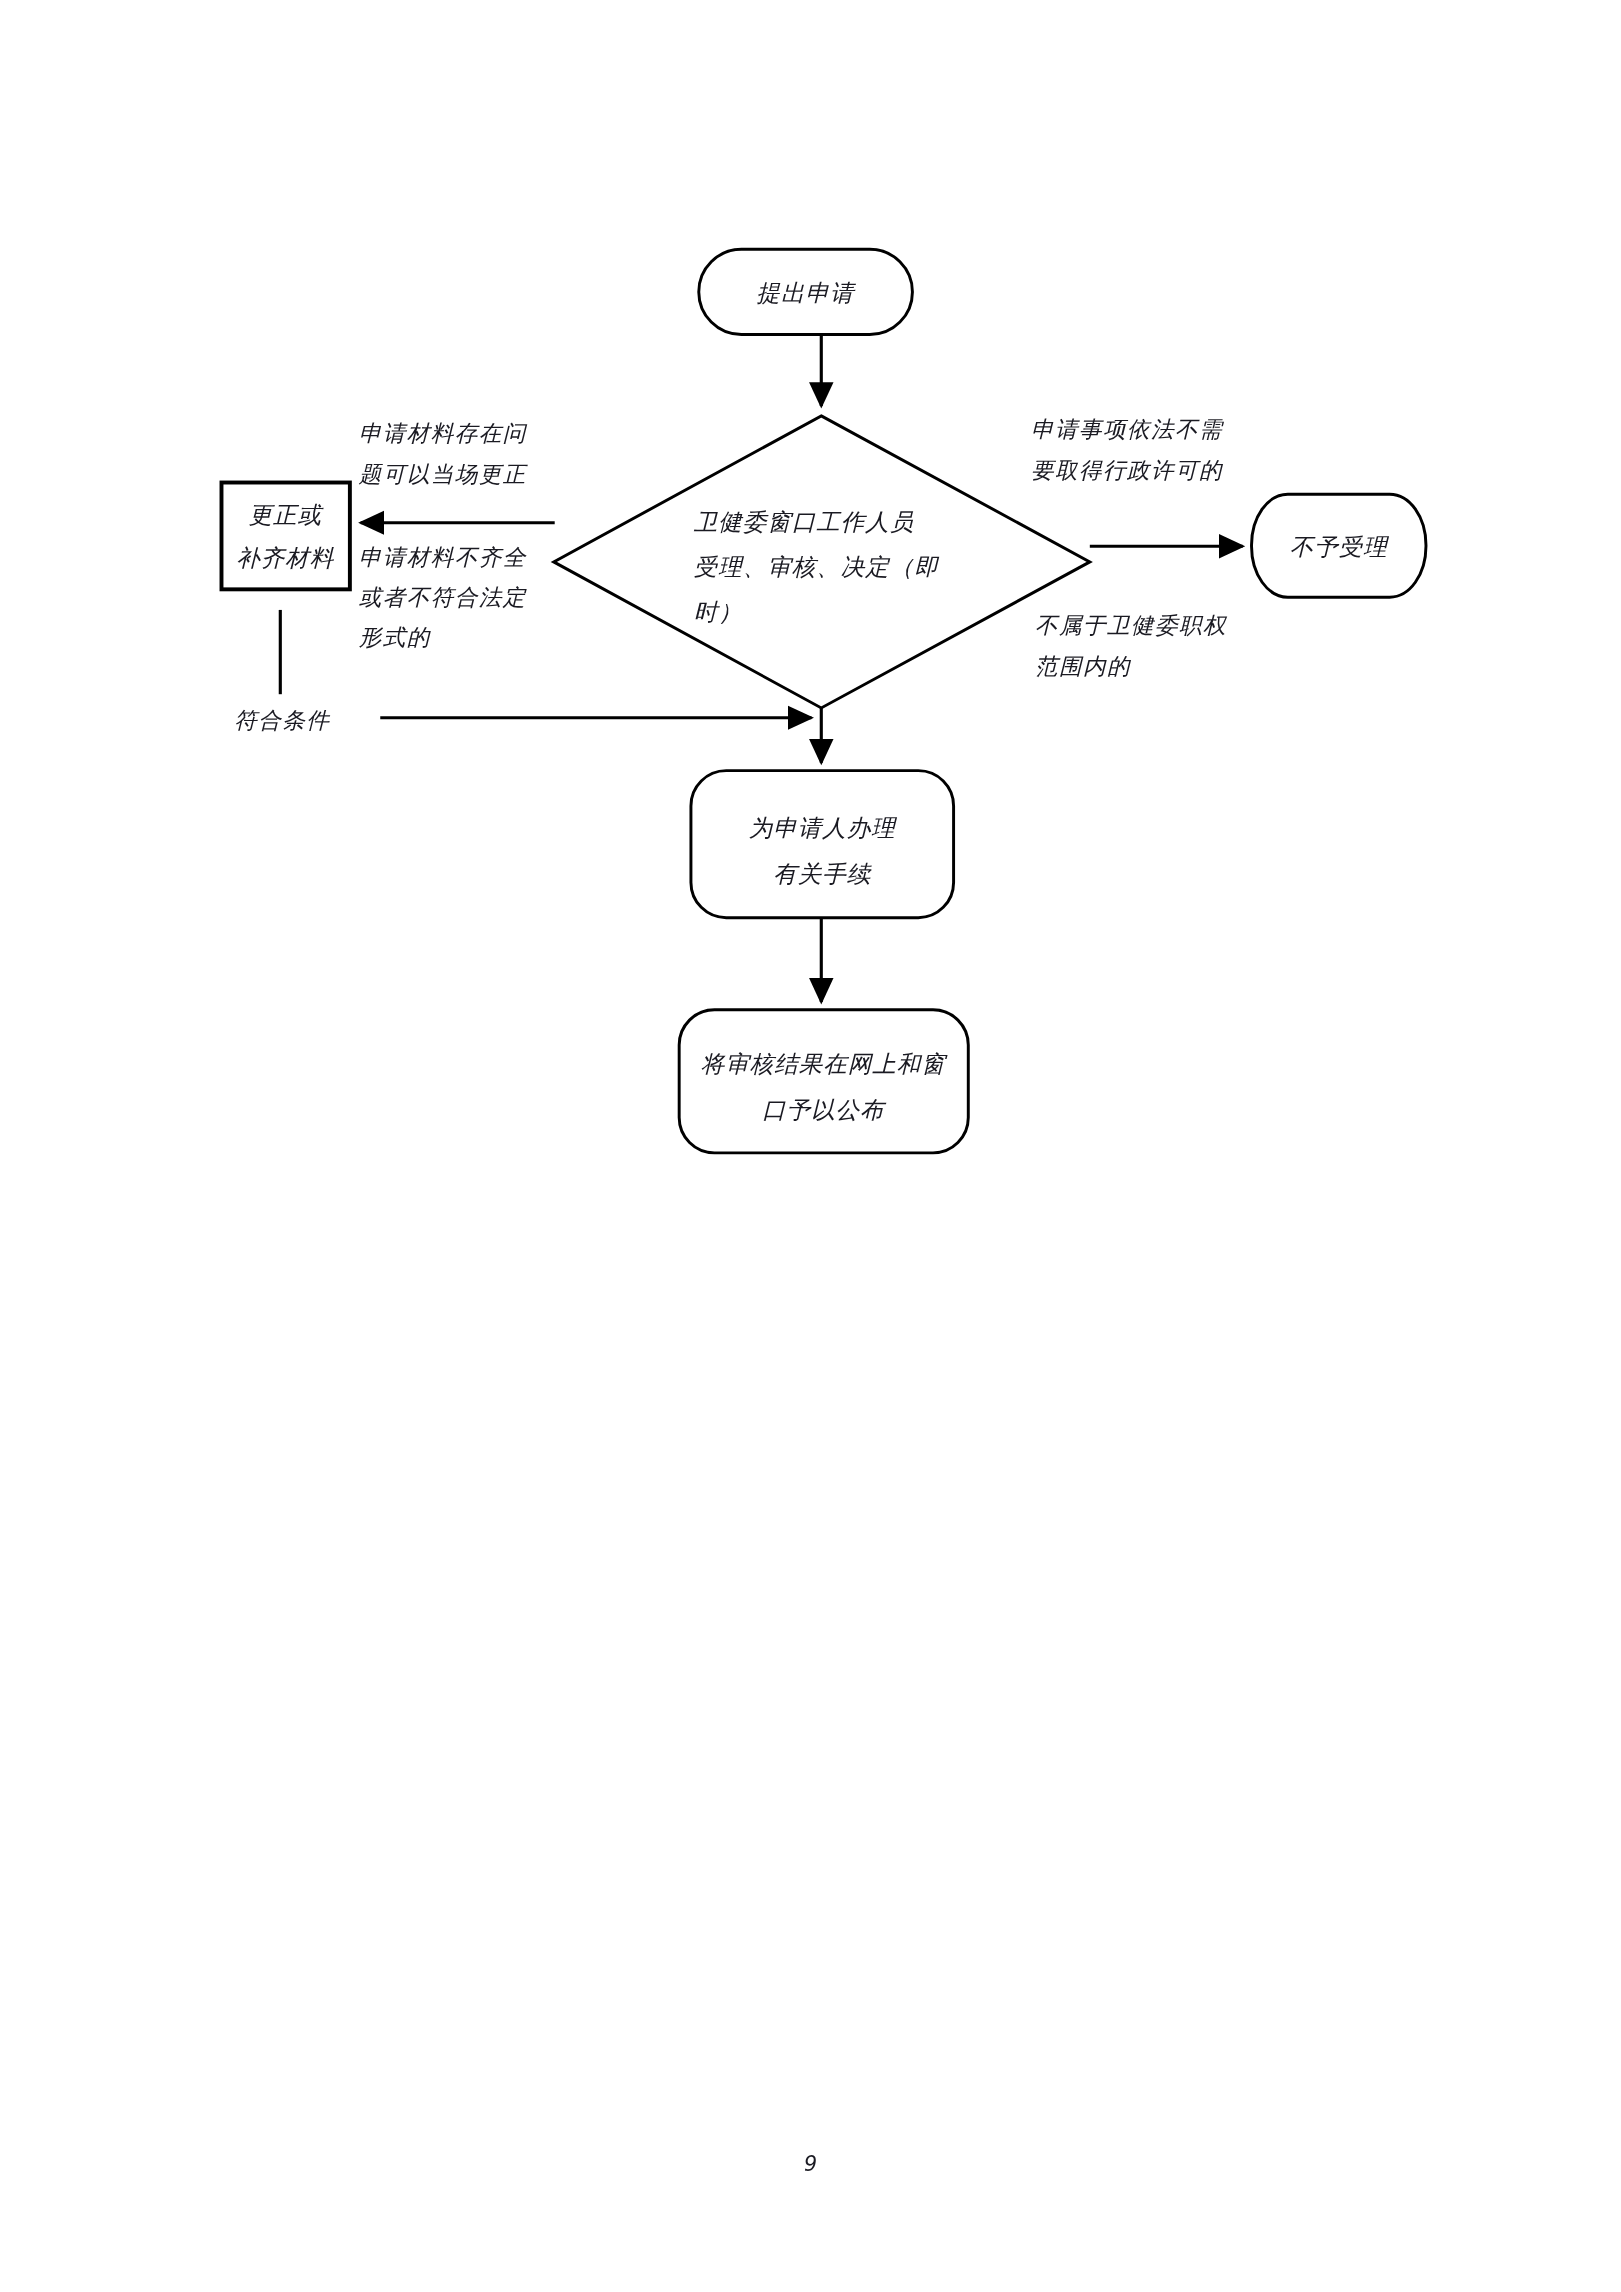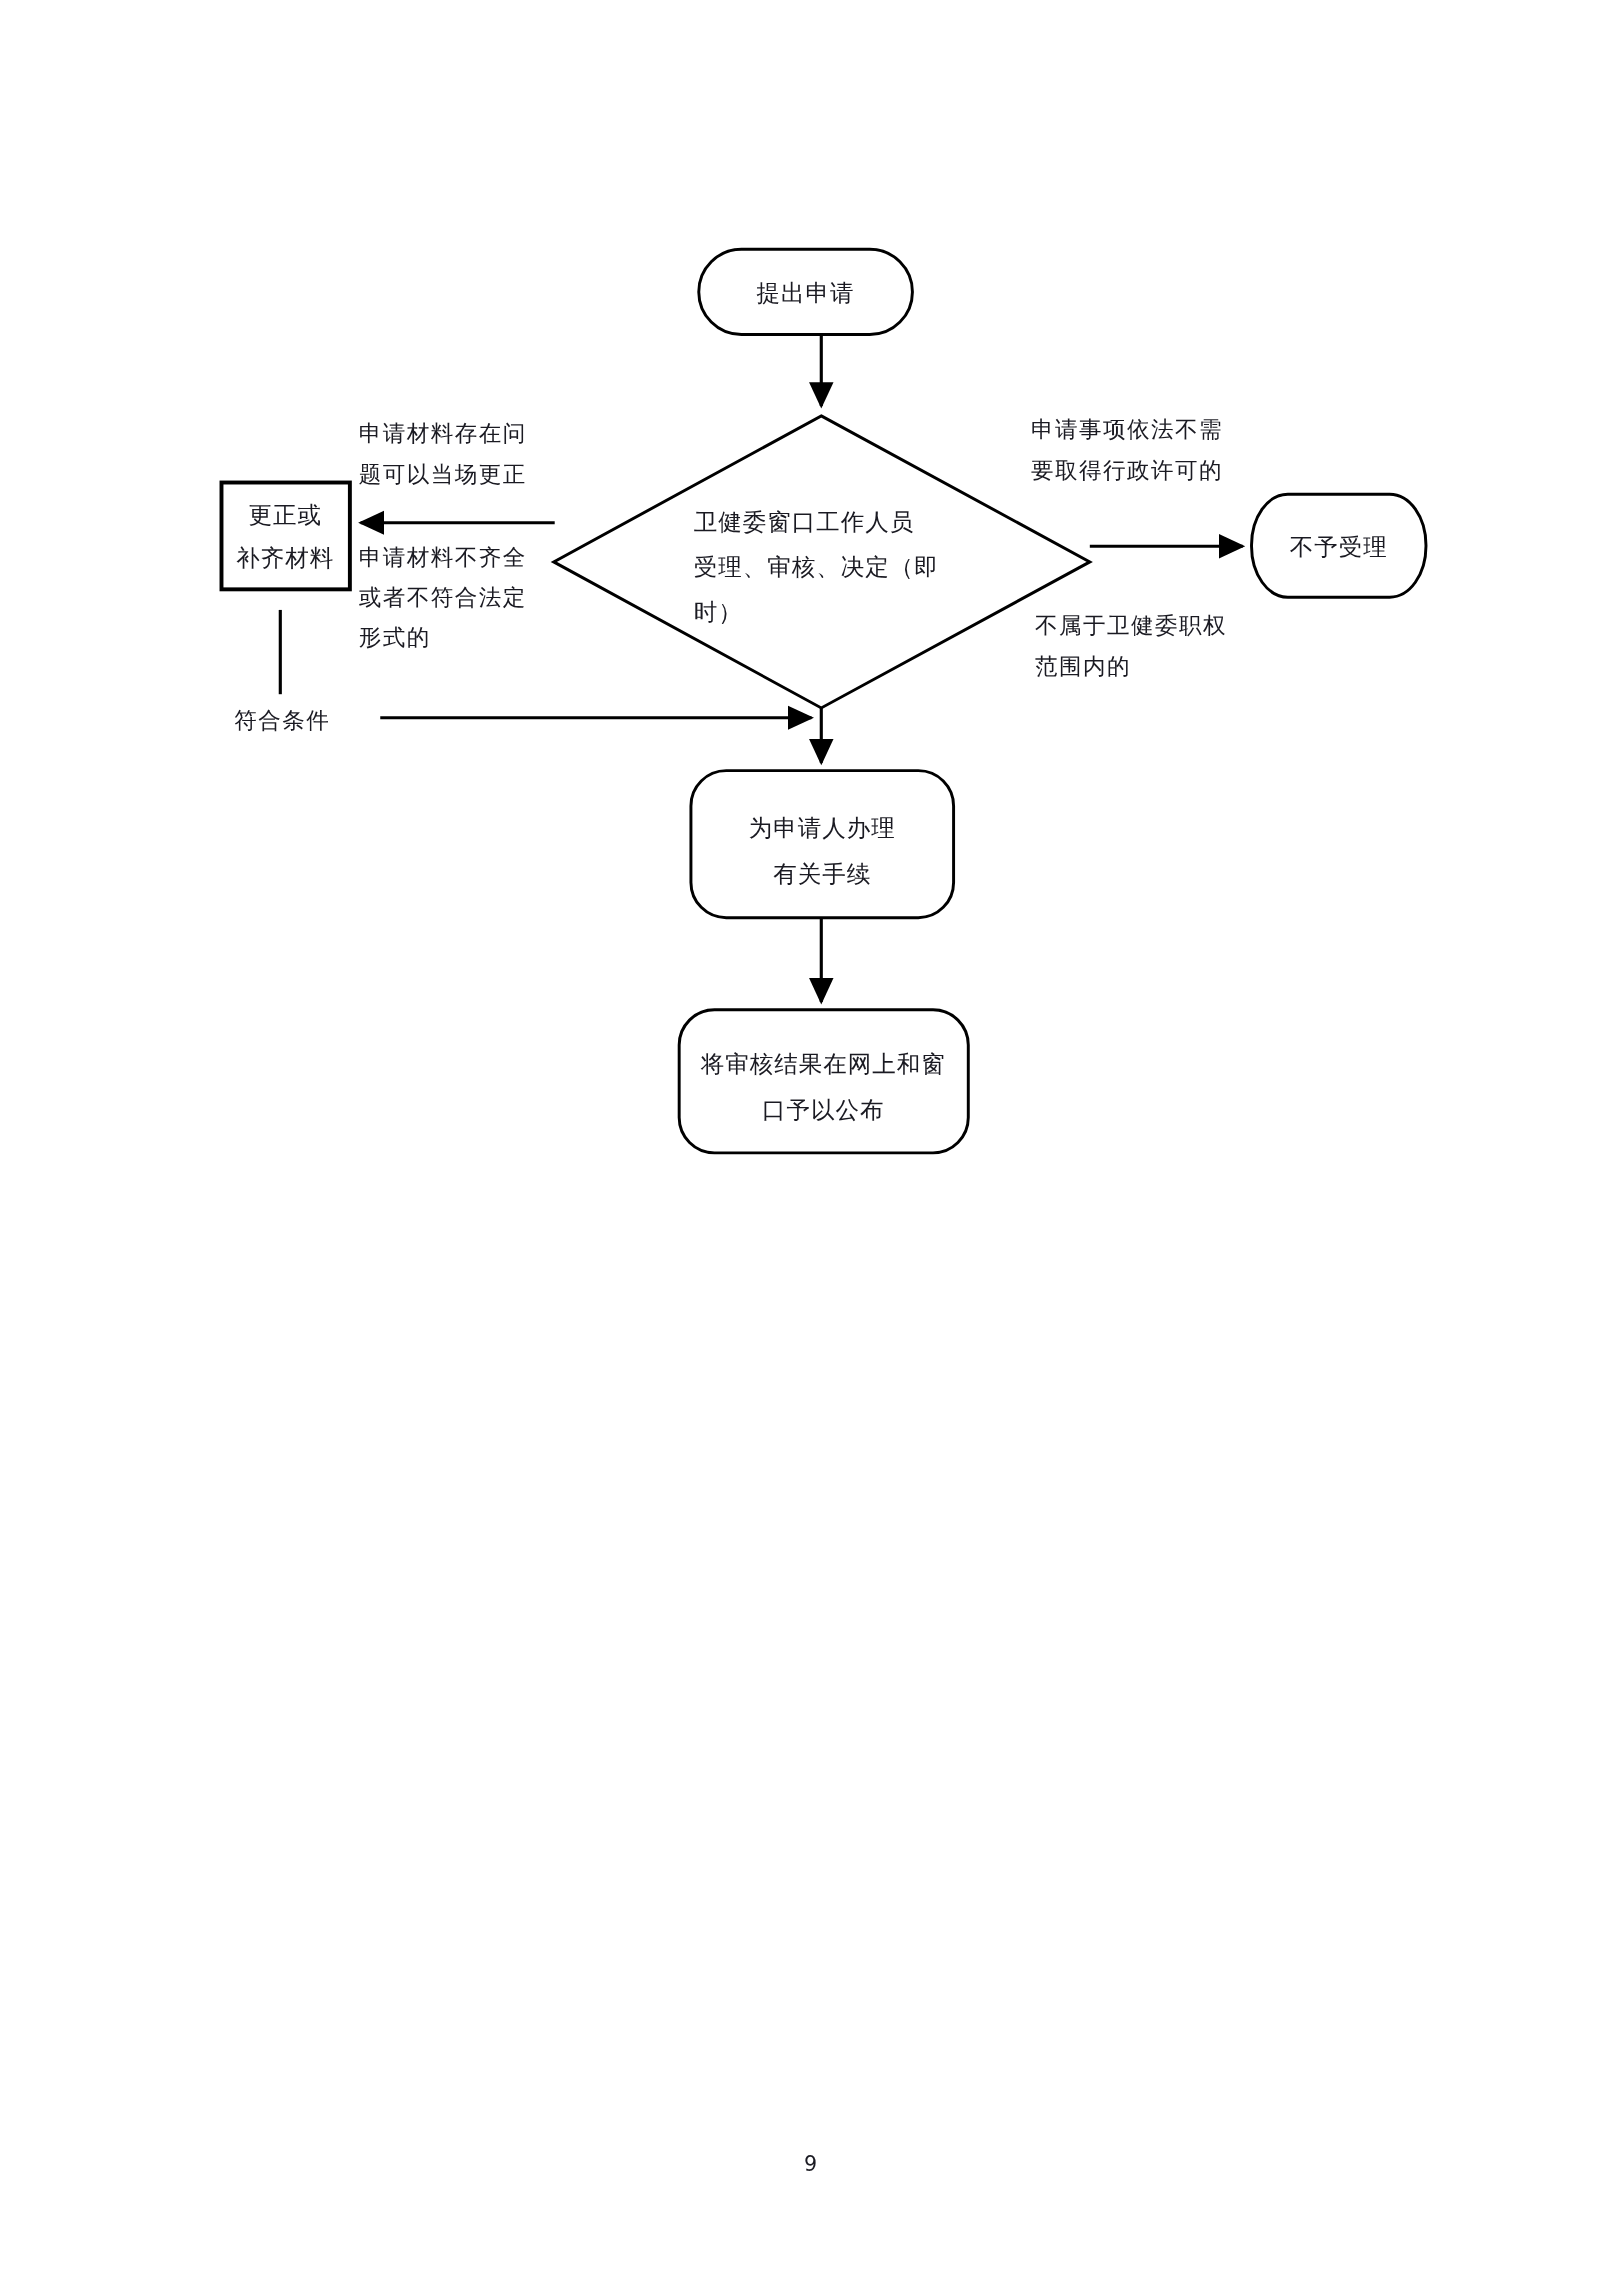--- a/index.html
+++ b/index.html
@@ -9,20 +9,21 @@
   }
   body {
     font-family: "DejaVu Sans", "Liberation Sans", sans-serif;
   }
   #page {
     position: relative;
     width: 1621px;
     height: 2293px;
     background: #ffffff;
     overflow: hidden;
+    font-style: italic;
   }
   #flow-svg {
     position: absolute;
     left: 0;
     top: 0;
     width: 1621px;
     height: 2293px;
   }
   .node-text {
     font-family: "DejaVu Serif", "Liberation Serif", serif;

